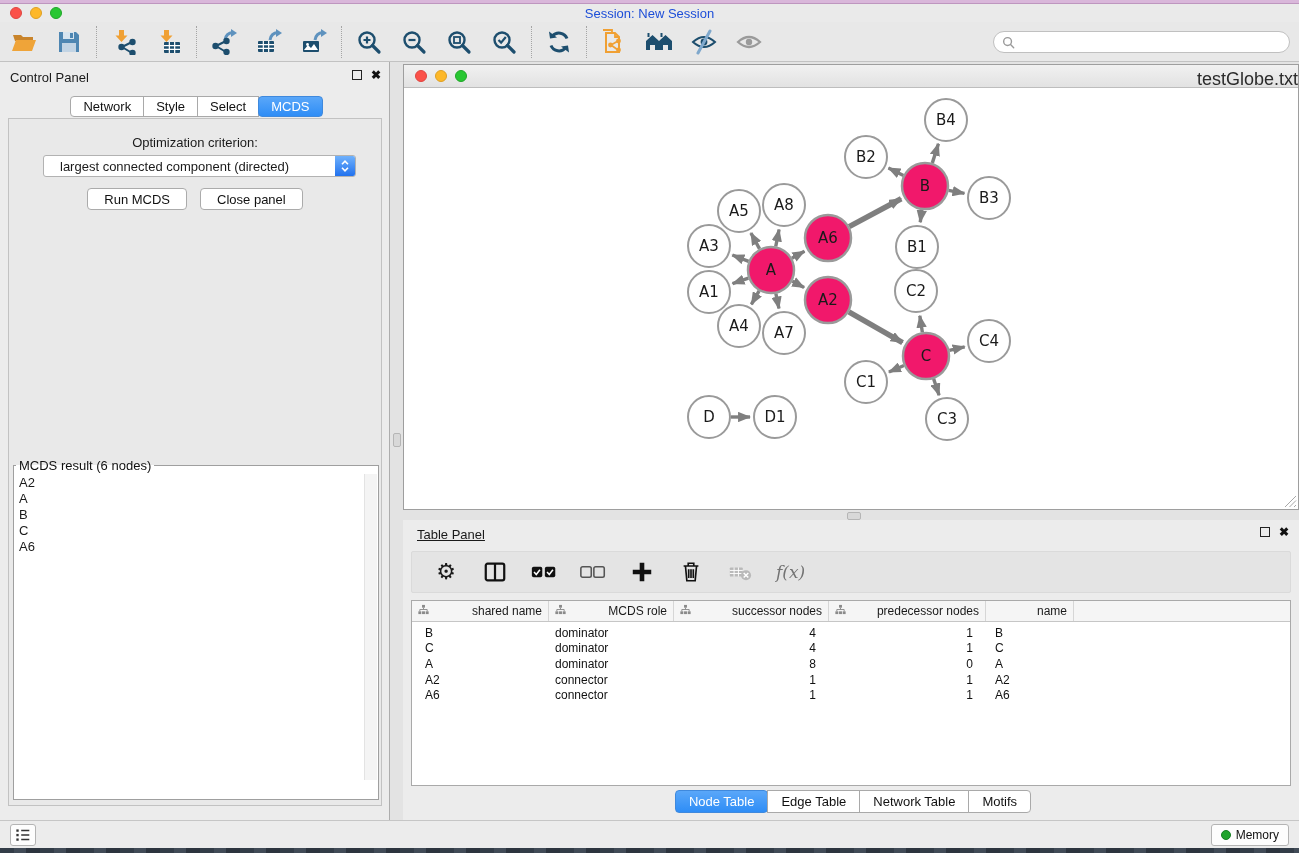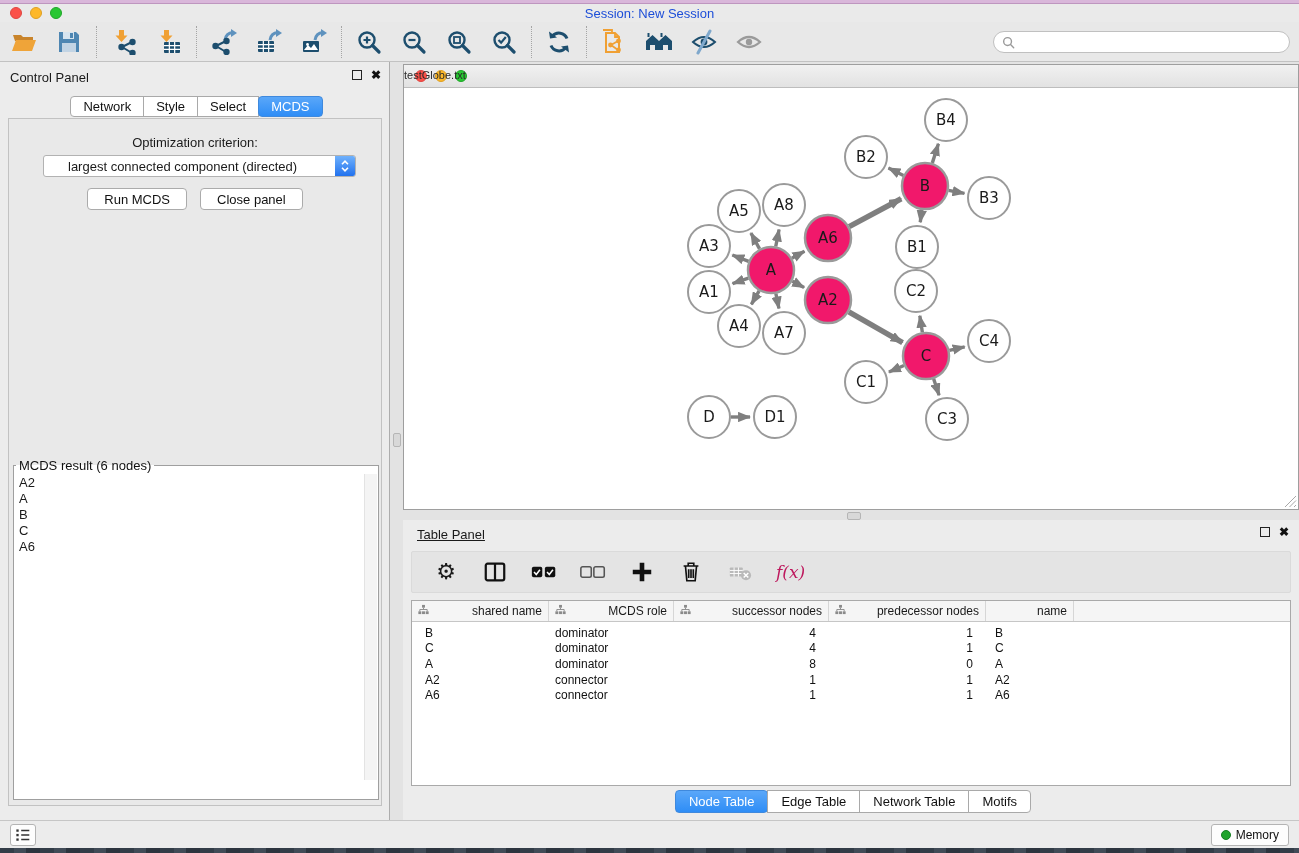--- a/index.html
+++ b/index.html
@@ -45,21 +45,21 @@
     font-size:13px; color:#111; height:21px; line-height:16px; cursor:default; }
   .seg-tab:first-child { border-radius:4px 0 0 4px; margin-left:4px; }
   .seg-tab:last-child { border-radius:0 4px 4px 0; }
   .seg-tab.active { background:linear-gradient(#5AA7F9,#2E8DF6); color:#fff; border-color:#3F89DD; border-radius:4px; }
 
   .cp-box { position:absolute; left:8px; top:56px; width:374px; height:688px;
     background:#E9E9E9; border:1px solid #C2C2C2; }
   .opt-label { position:absolute; left:0; right:0; top:16px; text-align:center; font-size:13px; }
   .dropdown { position:absolute; left:34px; top:36px; width:313px; height:22px; background:#fff;
     border:1px solid #B2B2B2; border-radius:3px; display:flex; align-items:center; cursor:default; }
-  .dropdown .dd-text { flex:1; font-size:13px; padding-left:24px; white-space:nowrap; overflow:hidden; }
+  .dropdown .dd-text { flex:1; font-size:13px; padding-left:16px; white-space:nowrap; overflow:hidden; }
   .dropdown .dd-stepper { width:20px; height:20px; margin:0; border-radius:0 2px 2px 0;
     background:linear-gradient(#6FB1FC,#2272EE); display:flex; align-items:center; justify-content:center; }
   .cp-buttons { position:absolute; left:0; right:0; top:69px; display:flex; justify-content:center; gap:13px; }
   .push-btn { height:22px; padding:0 16px; background:#fff; border:1px solid #ABABAB; border-radius:4px;
     font-size:13px; font-family:inherit; color:#111; cursor:default; }
 
   .mcds-box { position:absolute; left:13px; top:396px; width:366px; height:342px;
     background:#fff; border:1px solid #9F9F9F; padding:0; }
   .mcds-box legend { font-size:13px; padding:0 3px; margin-left:2px; color:#111; }
   .mcds-list { position:absolute; left:0; top:0; right:14px; bottom:0; padding:2px 0 0 5px;
@@ -72,36 +72,36 @@
   .v-grip { position:absolute; left:3px; top:371px; width:8px; height:14px; background:#D8D8D8;
     border:1px solid #B5B5B5; border-radius:2px; }
   .h-grip { position:absolute; left:457px; top:450px; width:14px; height:8px; background:#D8D8D8;
     border:1px solid #B5B5B5; border-radius:2px; }
 
   .network-window { position:absolute; left:13px; top:2px; right:0; height:446px;
     background:#fff; border:1px solid #9E9E9E; }
   .nw-titlebar { position:relative; height:23px; background:linear-gradient(#F1F1F1,#E2E2E2);
     border-bottom:1px solid #BDBDBD; }
   .nw-titlebar .lights { top:5px; left:11px; }
-  .nw-title { position:absolute; left:0; right:0; top:4px; text-align:left; font-size:11px; color:#2b2b2b; }
+  .nw-title { position:absolute; left:0; right:0; top:4px; text-align:right; font-size:18px; color:#2b2b2b; }
   #graph { position:absolute; left:0; top:23px; width:894px; height:421px; }
   .resize-grip { position:absolute; right:1px; bottom:1px; width:13px; height:13px; }
 
   
   .table-panel { position:absolute; left:13px; top:458px; right:0; bottom:0; background:#ECECEC; }
   .tp-head { position:relative; height:26px; }
   .tp-head .panel-title { position:absolute; left:14px; top:7px; font-size:13px;text-decoration:underline; }
   .tp-head .panel-btns { position:absolute; right:10px; top:7px; display:flex; gap:9px; align-items:center; }
   .tp-toolbar { position:absolute; left:8px; right:8px; top:31px; height:42px; background:#E4E4E4;
     border:1px solid #DADADA; border-radius:2px; display:flex; align-items:center; gap:23px; padding-left:21px; }
   .tp-icon { width:26px; height:26px; display:flex; align-items:center; justify-content:center; }
   .tp-icon svg { width:24px; height:24px; }
   .tp-icon.wide svg { width:32px; height:16px; }
   .gear-char { font-size:22px; color:#1a1a1a; line-height:24px; }
-  .fx { font-family:"DejaVu Serif", serif; font-style:italic; font-size:17px; color:#be185d; }
+  .fx { font-family:"DejaVu Serif", serif; font-style:italic; font-size:17px; color:#737373; }
 
   .datatable { position:absolute; left:8px; right:8px; top:80px; height:186px; background:#fff;
     border:1px solid #A9A9A9; overflow:hidden; }
   .thead { display:flex; height:21px; background:#F5F5F5; border-bottom:1px solid #C6C6C6; }
   .th { display:flex; align-items:center; border-right:1px solid #D6D6D6; font-size:12px; color:#1a1a1a; }
   .th .att { margin:0 0 0 6px; flex:0 0 auto; }
   .th .th-label { flex:1; text-align:right; padding-right:6px; }
   .th.filler { border-right:none; flex:1; }
   .tbody { background:#fff; }
   .tr { display:flex; height:15.6px; align-items:center; }

